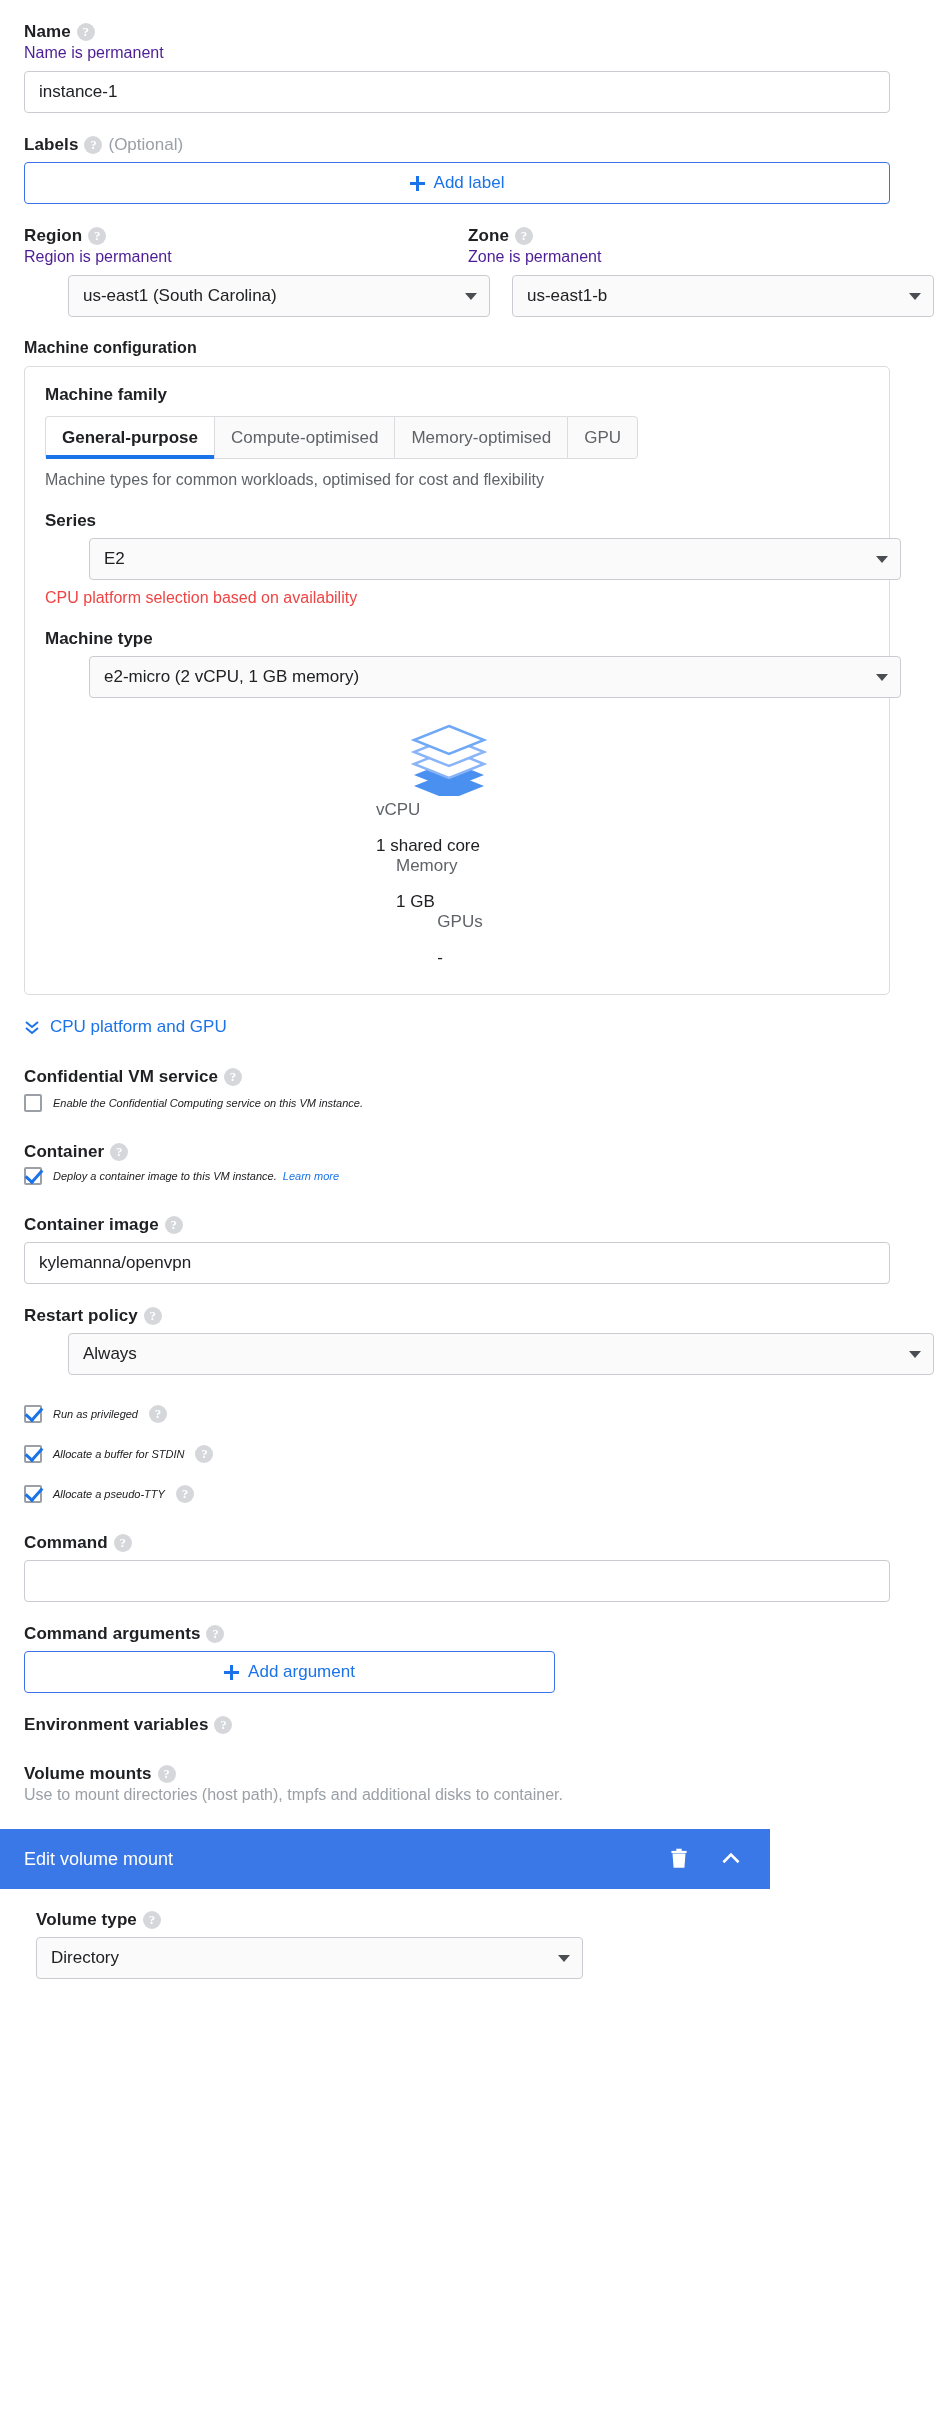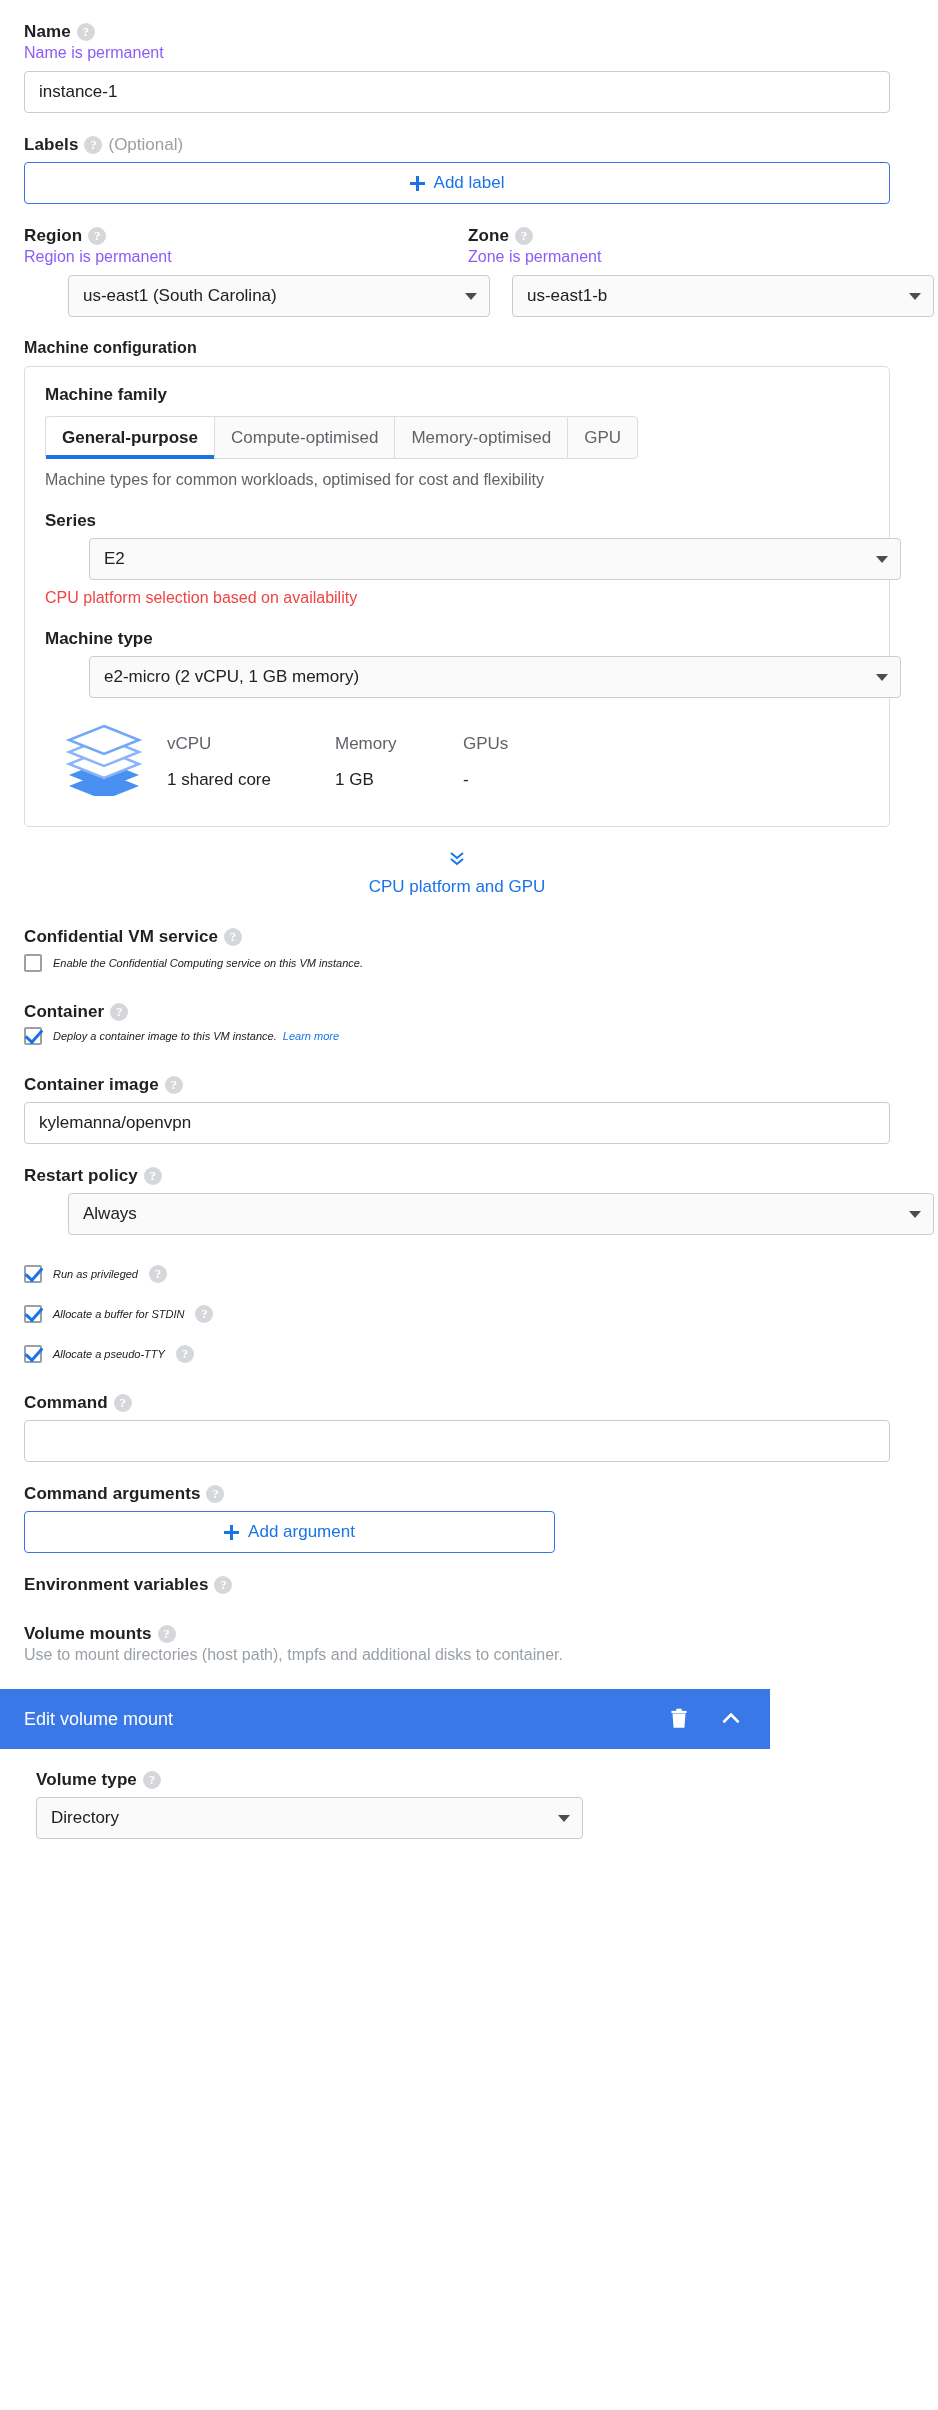--- a/index.html
+++ b/index.html
@@ -48,21 +48,21 @@
     background: #d5d7da;
     color: #ffffff;
     font-size: 13px;
     font-weight: bold;
     line-height: 18px;
     flex: 0 0 auto;
     font-family: "Liberation Serif", serif;
   }
   .sub {
     font-size: 16px;
-    color: #8b5cf6;
+    color: #4c1d95;
     margin: 2px 0 9px 0;
   }
 
   .input {
     height: 42px;
     border: 1px solid #c9ccd0;
     border-radius: 4px;
     background: #ffffff;
     display: flex;
     align-items: center;
@@ -208,37 +208,37 @@
     color: #ef4444;
     margin-top: 9px;
   }
 
   
   .specs {
     display: flex;
     align-items: center;
     margin-top: 26px;
     padding-left: 18px;
+    flex-direction: column;
   }
   .stack-icon { width: 82px; flex: 0 0 auto; margin-right: 22px; }
   .spec { }
   .spec-k { font-size: 17px; color: #5f6368; margin-bottom: 16px; }
   .spec-v { font-size: 17px; color: #202124; }
   .spec-vcpu  { width: 168px; }
   .spec-mem   { width: 128px; }
 
   
   .expander {
     display: flex;
     align-items: center;
     gap: 10px;
     color: #1a73e8;
     font-size: 17px;
     cursor: pointer;
-    flex-direction: column;
   }
   .dblchev { width: 16px; height: 18px; flex: 0 0 auto; }
 
   
   .blue-bar {
     background: #3b78e7;
     color: #ffffff;
     height: 60px;
     display: flex;
     align-items: center;

